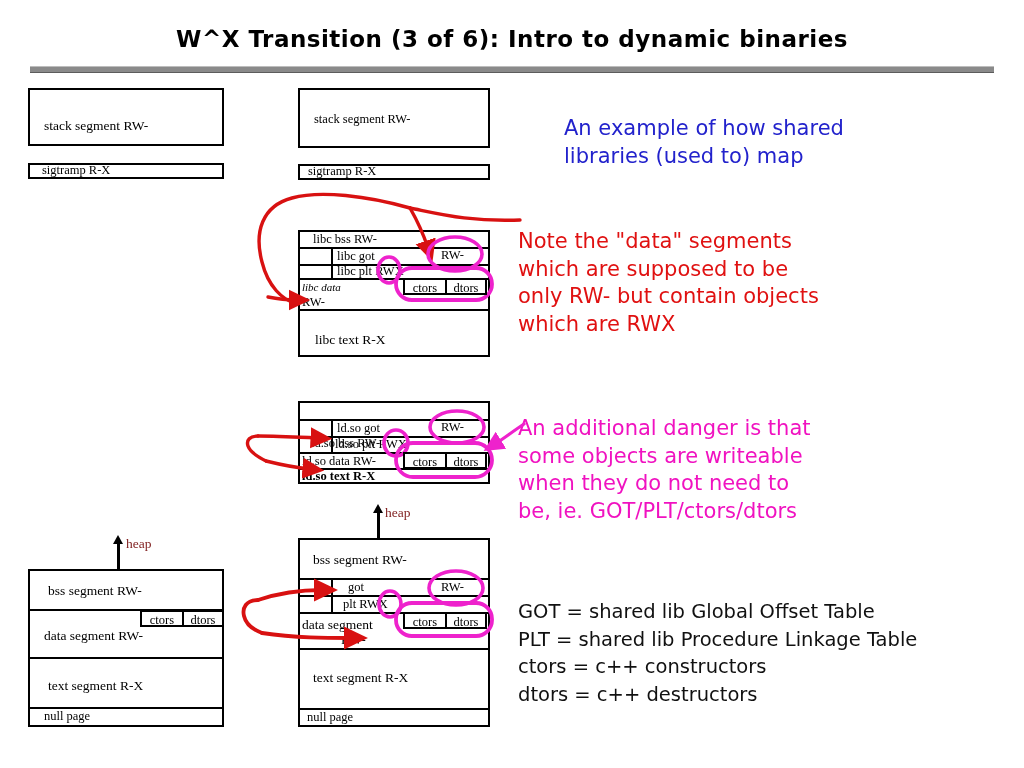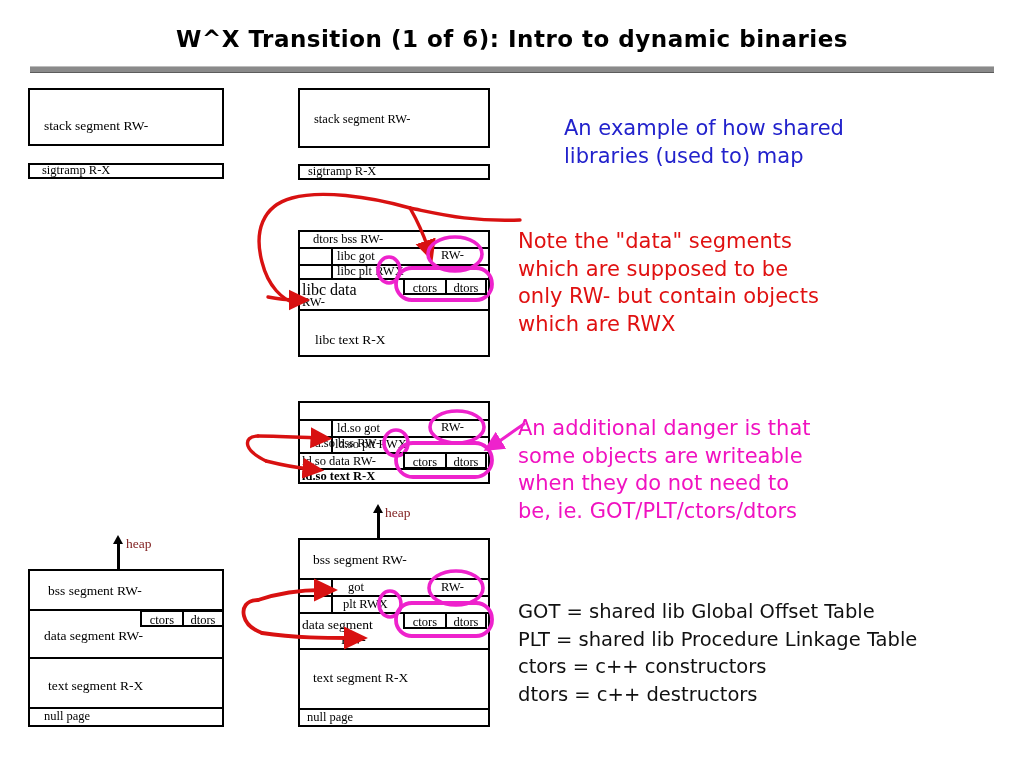--- a/index.html
+++ b/index.html
@@ -125,21 +125,21 @@
   #overlay {
     position: absolute;
     left: 0; top: 0;
     width: 1024px; height: 768px;
     pointer-events: none;
   }
 </style>
 </head>
 <body>
 
-<div id="slide-title">W^X Transition (1 of 6): Intro to dynamic binaries</div>
+<div id="slide-title">W^X Transition (3 of 6): Intro to dynamic binaries</div>
 <div id="title-rule"></div>
 
 <div class="mbox" style="left:28px; top:88px; width:196px; height:58px;"></div>
 <div class="seg-label" style="left:44px; top:118px;">stack segment RW-</div>
 
 <div class="mbox" style="left:28px; top:163px; width:196px; height:16px;"></div>
 <div class="seg-label" style="left:42px; top:163px; font-size:12.5px;">sigtramp R-X</div>
 
 <div class="heap-shaft" style="left:117px; top:542px; height:29px;"></div>
 <div class="heap-head" style="left:113px; top:535px;"></div>
@@ -170,29 +170,29 @@
 <div class="mbox" style="left:298px; top:164px; width:192px; height:16px;"></div>
 <div class="seg-label" style="left:308px; top:164px; font-size:12.5px;">sigtramp R-X</div>
 
 <div class="mbox" style="left:298px; top:230px; width:192px; height:127px;"></div>
 <div class="hline" style="left:298px; top:247px; width:192px;"></div>
 <div class="hline" style="left:298px; top:264px; width:192px;"></div>
 <div class="hline" style="left:298px; top:278px; width:192px;"></div>
 <div class="hline" style="left:298px; top:309px; width:192px;"></div>
 <div class="vline" style="left:331px; top:247px; height:31px;"></div>
 
-<div class="seg-label" style="left:313px; top:232px; font-size:12.5px;">dtors bss RW-</div>
+<div class="seg-label" style="left:313px; top:232px; font-size:12.5px;">libc bss RW-</div>
 <div class="seg-label" style="left:337px; top:249px; font-size:12.5px;">libc got</div>
 <div class="seg-label" style="left:441px; top:248px; font-size:12.5px;">RW-</div>
 <div class="seg-label" style="left:337px; top:264px; font-size:12.5px;">libc plt RWX</div>
 <div class="cd" style="left:403px; top:278px; width:84px; height:17px;">
   <span class="first" style="width:44px;">ctors</span>
   <span style="width:40px;">dtors</span>
 </div>
-<div class="seg-label" style="left:302px; top:281px; font-size:16px;">libc data</div>
+<div class="seg-label" style="left:302px; top:281px; font-size:11px;font-style:italic;">libc data</div>
 <div class="seg-label" style="left:302px; top:295px; font-size:12.5px;">RW-</div>
 <div class="seg-label" style="left:315px; top:332px;">libc text R-X</div>
 
 <div class="mbox" style="left:298px; top:401px; width:192px; height:83px;"></div>
 <div class="hline" style="left:298px; top:419px; width:192px;"></div>
 <div class="hline" style="left:298px; top:436px; width:192px;"></div>
 <div class="hline" style="left:298px; top:452px; width:192px;"></div>
 <div class="hline" style="left:298px; top:468px; width:192px;"></div>
 <div class="vline" style="left:331px; top:419px; height:33px;"></div>
 

